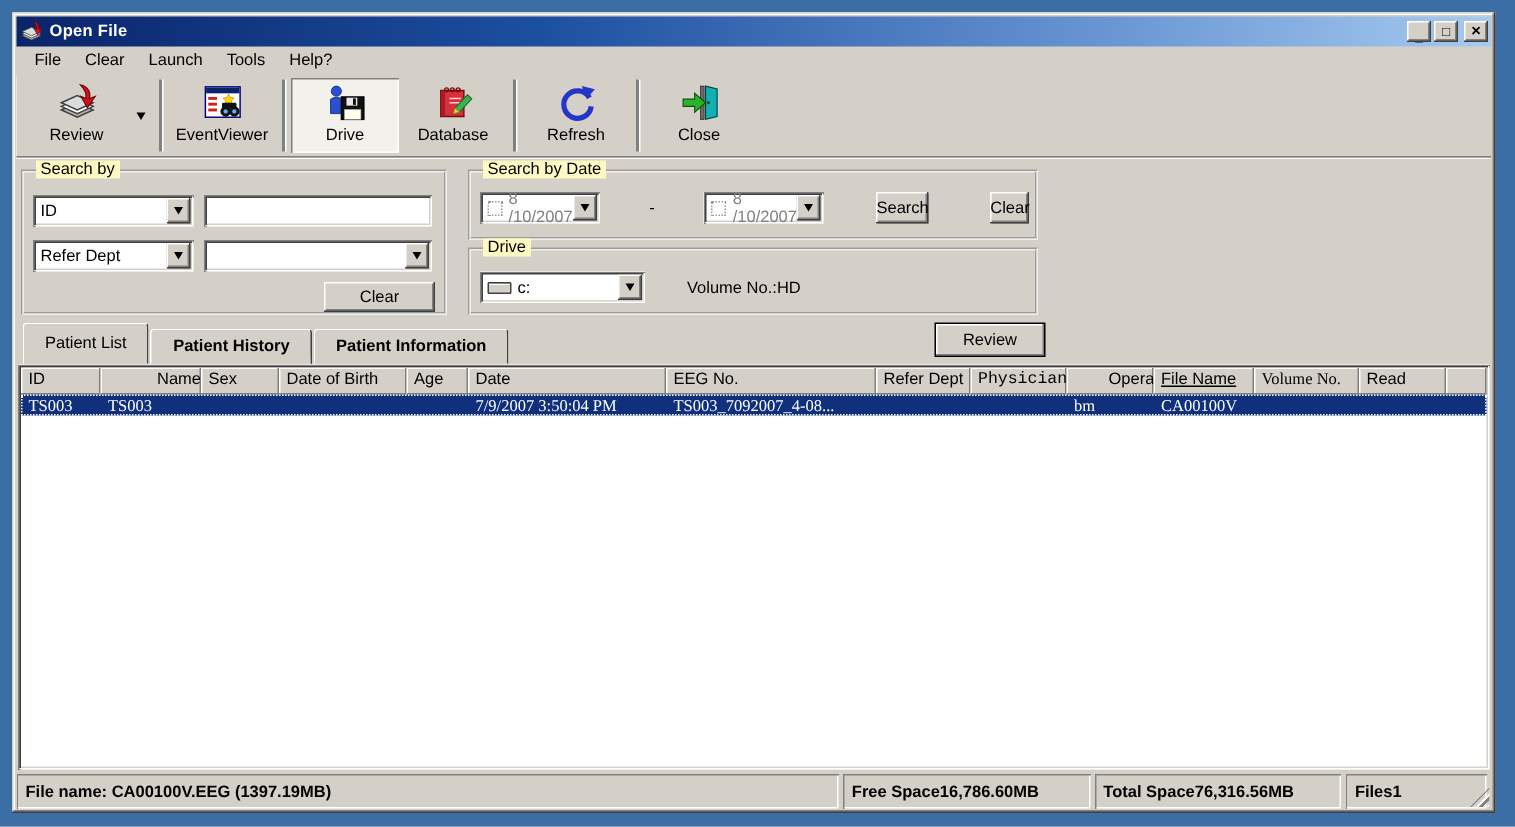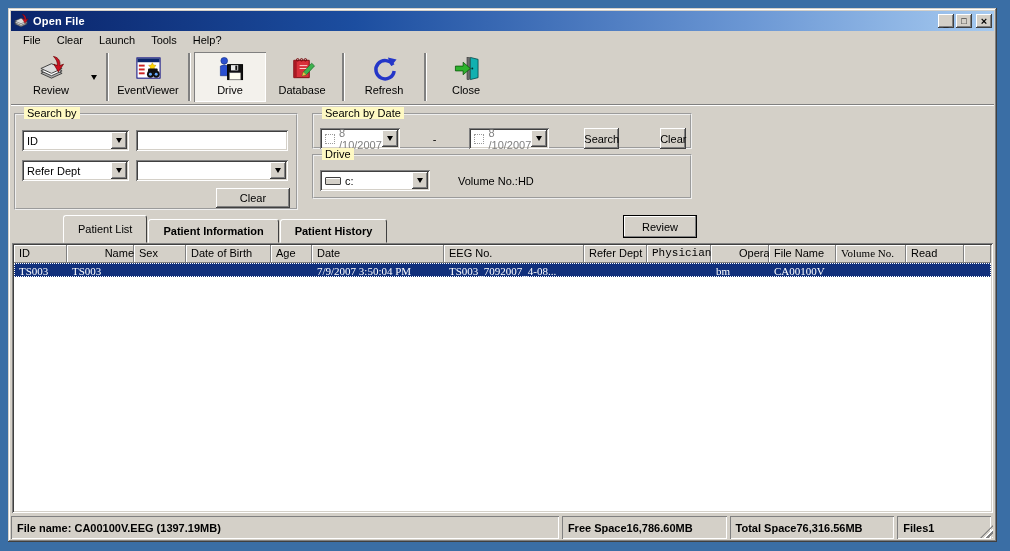--- a/index.html
+++ b/index.html
@@ -65,21 +65,21 @@
   
   .search-area { flex:0 0 108px; display:flex; padding:8px 0 0 3px; }
   .groupbox {
     position:relative; border:2px groove #efefef; padding:4px 6px;
   }
   .groupbox > .legend {
     position:absolute; top:-8px; left:8px; background:#fef9c3; padding:0 3px;
   }
   .gb-search { width:284px; height:97px; }
   .col2 { display:flex; flex-direction:column; margin-left:14px; }
-  .gb-date { width:380px; height:36px; margin-bottom:5px; }
+  .gb-date { width:380px; height:47px; margin-bottom:5px; }
   .gb-drive { width:380px; height:45px; }
   .srow { display:flex; align-items:center; margin-top:9px; }
   .gb-search .srow:first-of-type { margin-top:11px; }
   
   .combo, .field, .datefield {
     height:21px; background:#fff; display:flex; align-items:center;
     box-shadow: inset 1px 1px 0 #808080, inset -1px -1px 0 #fff,
                 inset 2px 2px 0 #404040, inset -2px -2px 0 #d4d0c8;
     padding:0 2px 0 5px;
   }
@@ -106,21 +106,21 @@
   .btn.search-btn { width:56px; margin-left:8px; }
   .btn.clear2-btn { width:50px; margin-left:14px; }
   .drive-row { display:flex; align-items:center; margin-top:10px; }
   .combo.drive-combo { width:110px; }
   .drive-glyph {
     width:16px; height:8px; background:#d4d0c8; border:1px solid #404040;
     border-radius:1px; box-shadow:inset 0 1px 0 #fff; margin-right:4px; flex:0 0 16px;
   }
   .volume-text { margin-left:28px; }
   
-  .tabrow { flex:0 0 30px; display:flex; align-items:flex-end; padding-left:4px; position:relative;margin-left:48px; }
+  .tabrow { flex:0 0 30px; display:flex; align-items:flex-end; padding-left:4px; position:relative; }
   .tab {
     height:24px; padding:0 14px; background:#d4d0c8;
     border:1px solid; border-color:#fff #404040 #d4d0c8 #fff;
     border-top-left-radius:3px; border-top-right-radius:3px;
     display:flex; align-items:center; margin-right:1px; cursor:default;
   }
   .tab.active { height:28px; position:relative; z-index:2; }
   .tab.boldtab { font-weight:bold; }
   .review-btn {
     position:absolute; right:297px; bottom:5px; width:74px; height:23px;
@@ -362,43 +362,43 @@
         </div>
       </div>
     </div>
   </div>
 
   <div class="tabrow">
     <div class="tab active">
       <span>Patient List</span>
     </div>
     <div class="tab boldtab">
+      <span>Patient History</span>
+    </div>
+    <div class="tab boldtab">
       <span>Patient Information</span>
-    </div>
-    <div class="tab boldtab">
-      <span>Patient History</span>
     </div>
     <div class="review-btn">
       <span>Review</span>
     </div>
   </div>
 
   <div class="table-wrap">
     <div class="thead">
         <div class="th" style="width: 53px; flex: 0 0 53px;">ID</div>
         <div class="th" style="width: 67px; flex: 0 0 67px; text-align: right;">Name</div>
         <div class="th" style="width: 52px; flex: 0 0 52px;">Sex</div>
         <div class="th" style="width: 85px; flex: 0 0 85px;">Date of Birth</div>
         <div class="th" style="width: 41px; flex: 0 0 41px;">Age</div>
         <div class="th" style="width: 132px; flex: 0 0 132px;">Date</div>
         <div class="th" style="width: 140px; flex: 0 0 140px;">EEG No.</div>
         <div class="th" style="width: 63px; flex: 0 0 63px;">Refer Dept</div>
         <div class="th" style="width: 64px; flex: 0 0 64px; font-family: Liberation Mono, monospace;">Physician</div>
         <div class="th" style="width: 58px; flex: 0 0 58px; padding-left: 28px;">Operator</div>
-        <div class="th" style="width: 67px; flex: 0 0 67px;">File Name</div>
+        <div class="th" style="width: 67px; flex: 0 0 67px; text-decoration: underline;">File Name</div>
         <div class="th" style="width: 70px; flex: 0 0 70px; font-family: Liberation Serif, serif;">Volume No.</div>
         <div class="th" style="width: 58px; flex: 0 0 58px;">Read</div>
         <div class="th filler"></div>
       </div>
     <div class="tbody">
         <div class="trow selected">
           <div class="td" style="width: 53px; flex: 0 0 53px;">TS003</div>
           <div class="td" style="width: 67px; flex: 0 0 67px;">TS003</div>
           <div class="td" style="width: 52px; flex: 0 0 52px;"></div>
           <div class="td" style="width: 85px; flex: 0 0 85px;"></div>

